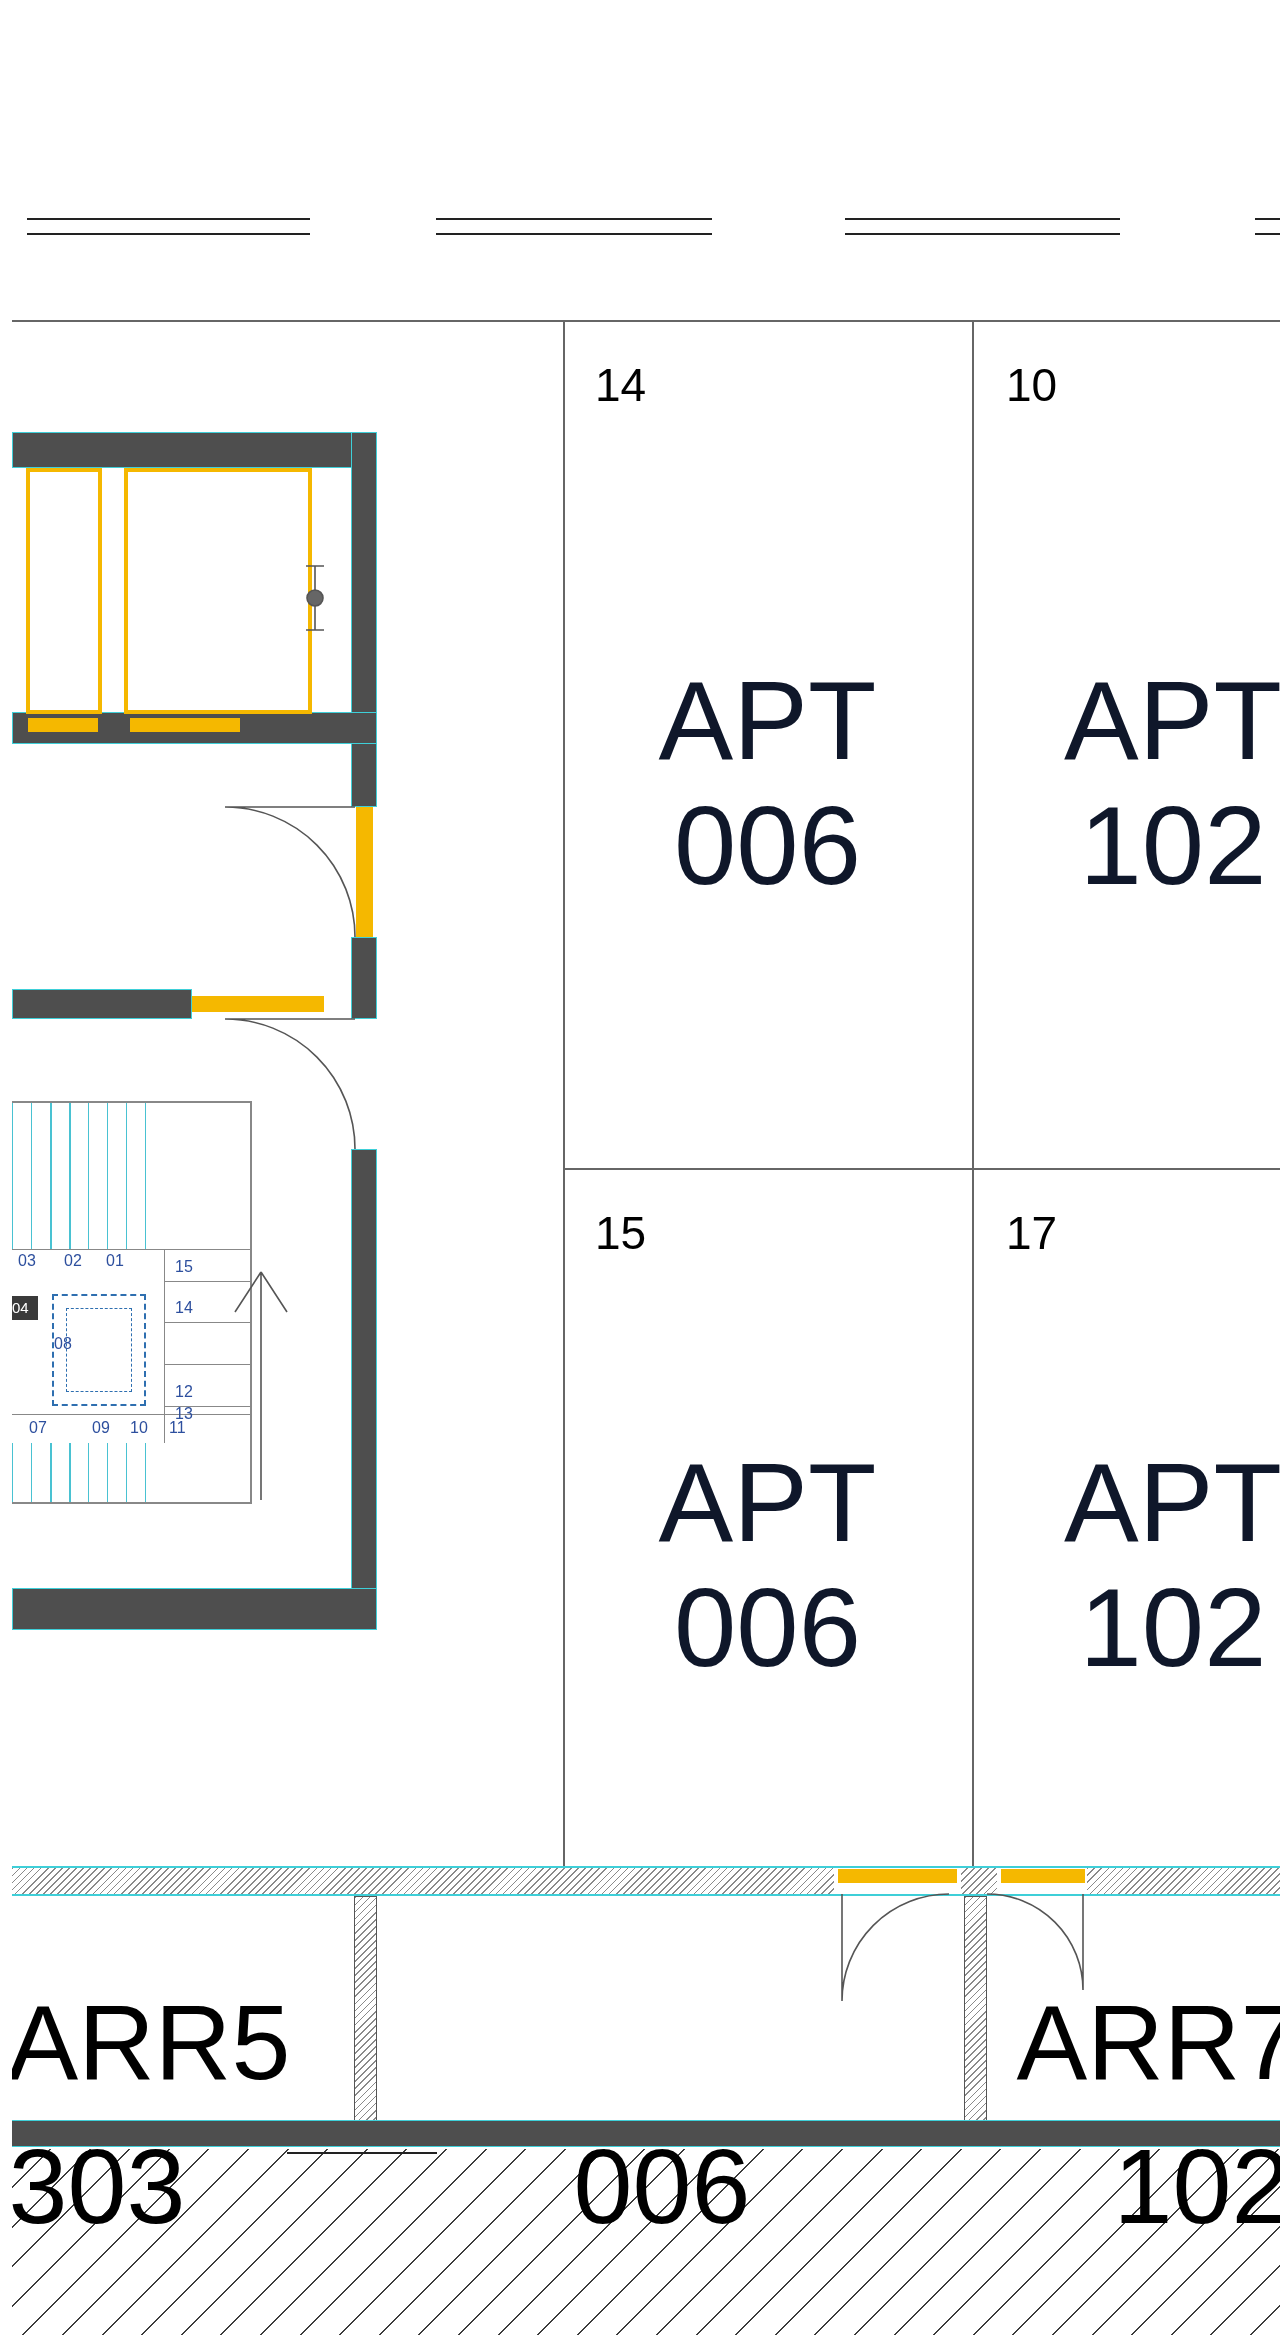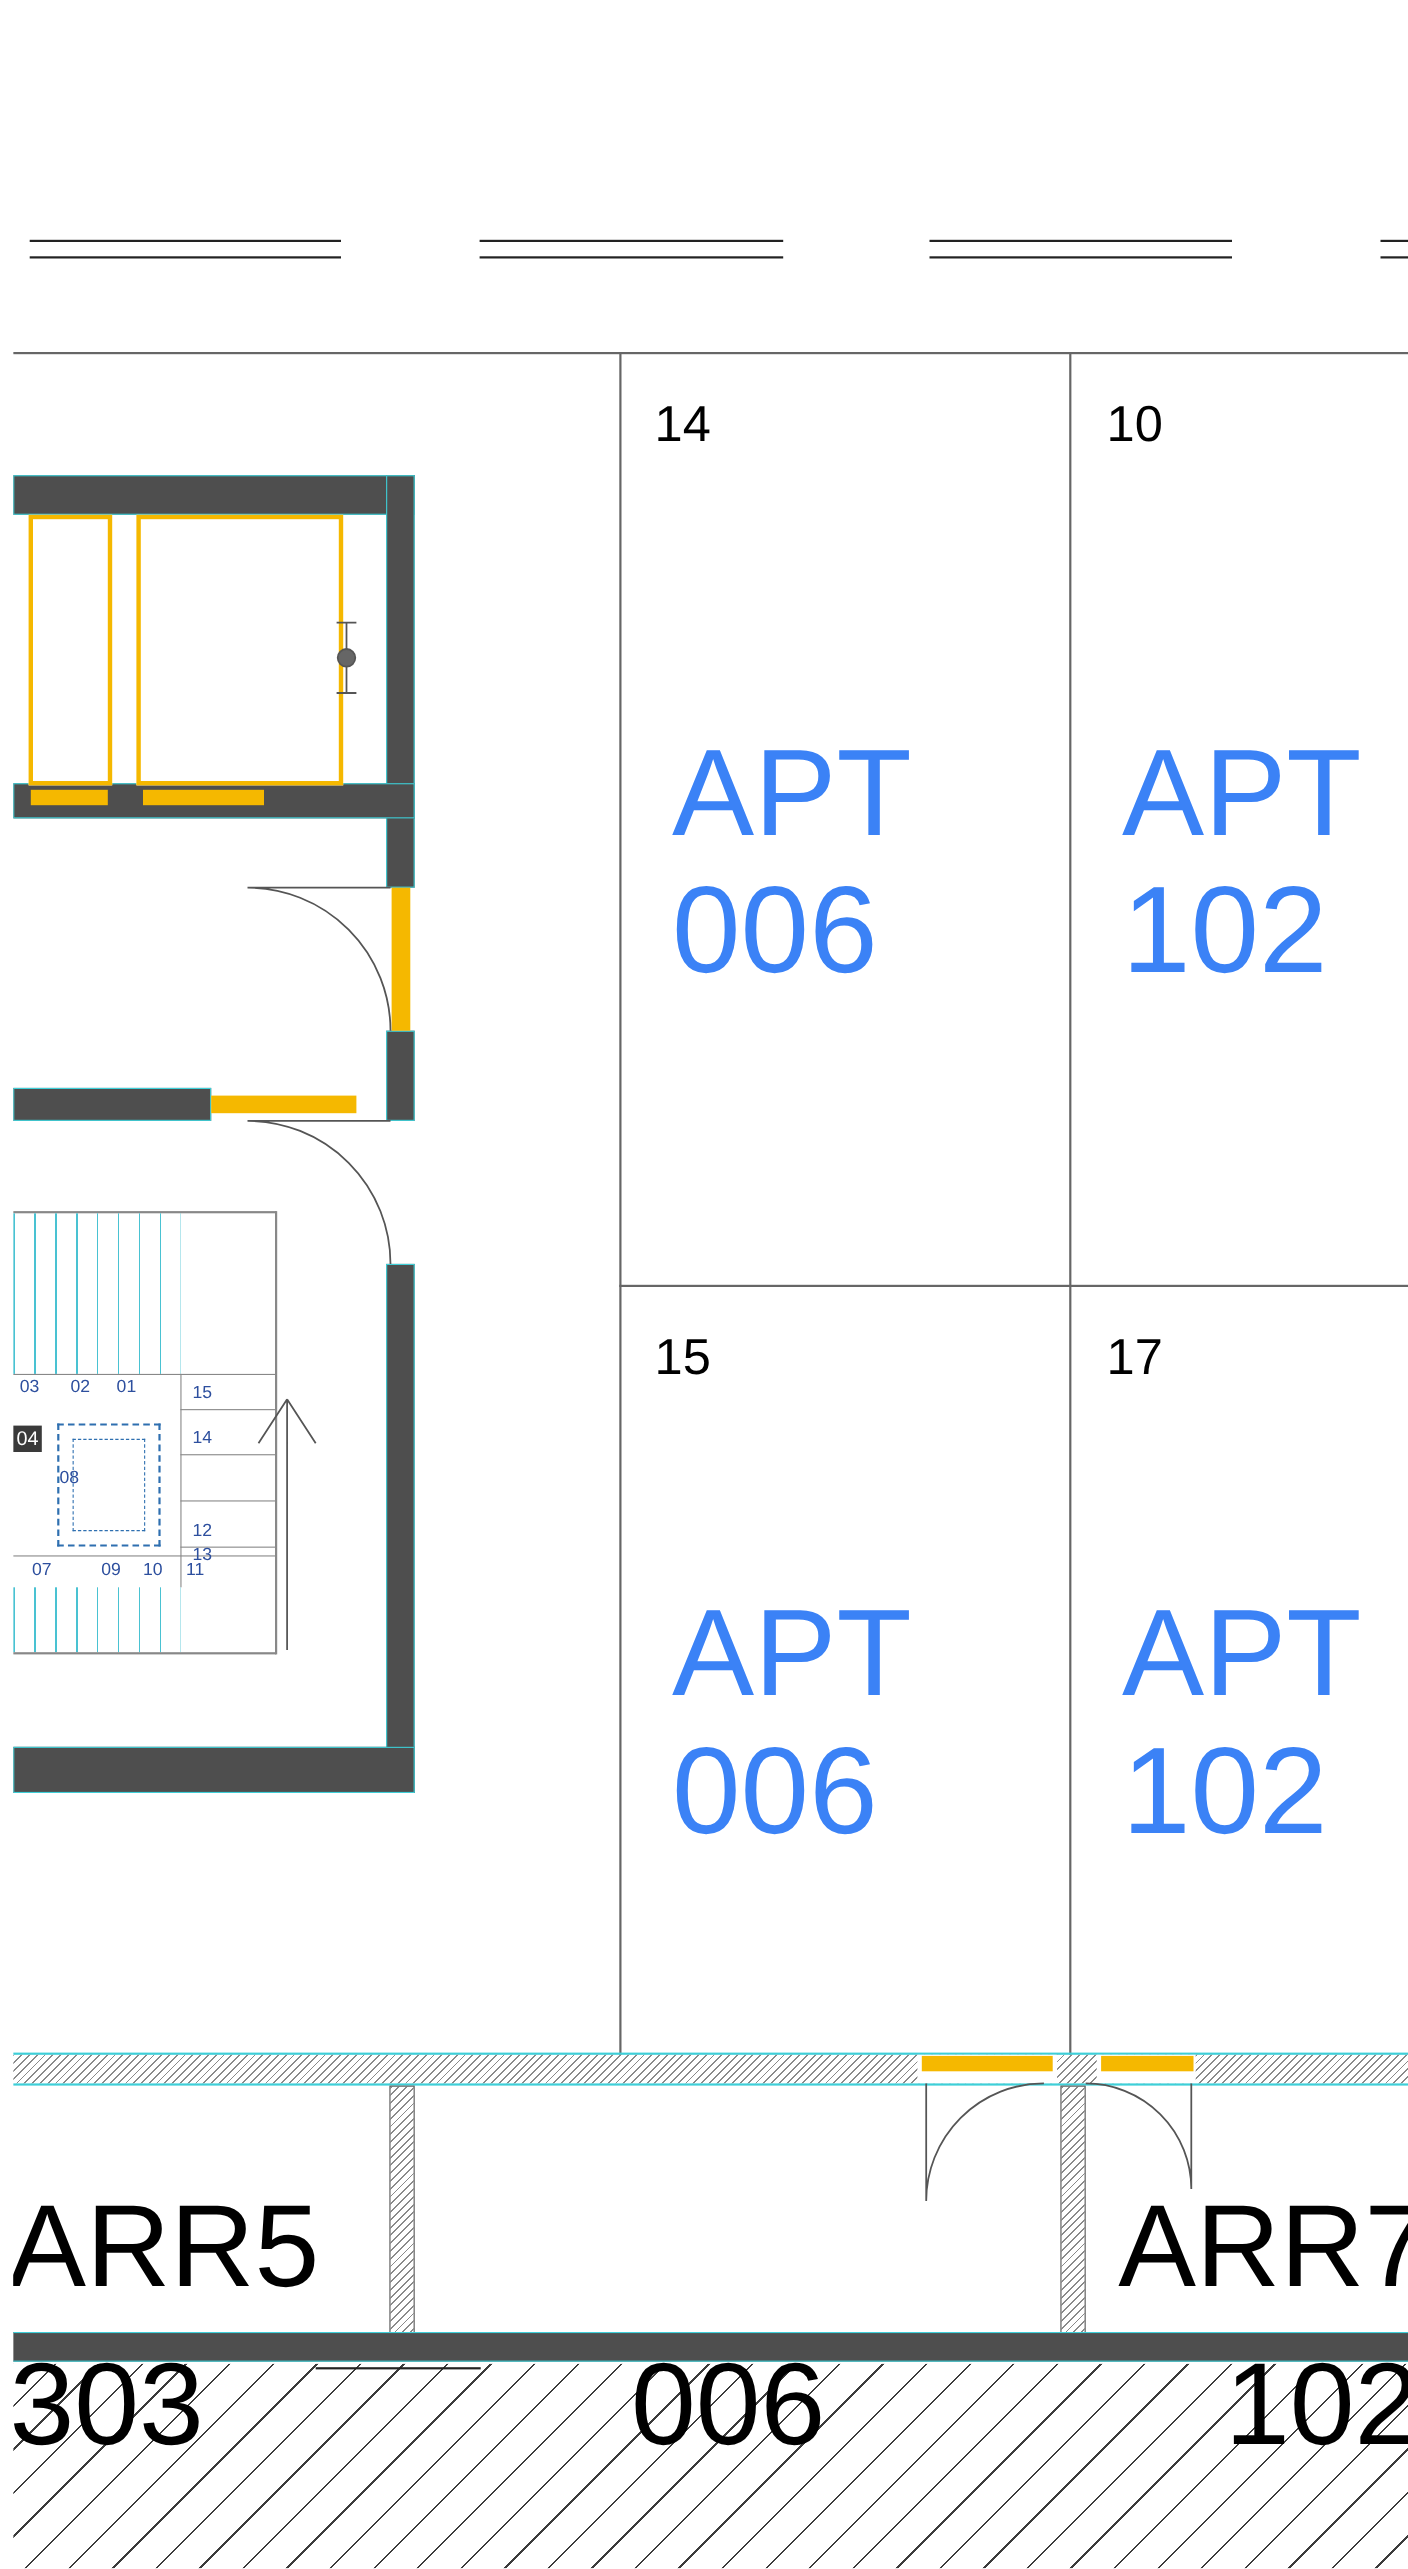--- a/index.html
+++ b/index.html
@@ -12,24 +12,24 @@
   .cyanline{position:absolute;background:#3ecfd8;}
   .yellow{position:absolute;background:#f5b800;}
   .yrect{position:absolute;border:4px solid #f5b800;background:#fff;box-sizing:border-box;}
   .treads{position:absolute;background:repeating-linear-gradient(90deg,#49c2d2 0 1.5px,transparent 1.5px 19px);}
   .stairline{position:absolute;background:#888;}
   .hatch-fine{position:absolute;background:repeating-linear-gradient(135deg,#8a8a8a 0 1.2px,transparent 1.2px 5px);}
   .hatch-wall{position:absolute;background:repeating-linear-gradient(135deg,#8a8a8a 0 1.2px,transparent 1.2px 5px);border:1px solid #555;box-sizing:border-box;}
   .hatch-ground{position:absolute;background:repeating-linear-gradient(135deg,transparent 0 26.5px,#3c3c3c 26.5px 28px);}
   .whitepatch{position:absolute;background:#fff;}
   .zone-num{position:absolute;font-size:46px;color:#000;line-height:1;}
-  .apt{position:absolute;font-size:112px;line-height:1.12;color:#3b82f6;text-align:left;padding-left:48px;}
+  .apt{position:absolute;font-size:112px;line-height:1.12;color:#0f172a;text-align:center;}
   .big-label{position:absolute;font-size:106px;line-height:1.12;color:#000;text-align:center;white-space:nowrap;}
   .stair-num{position:absolute;font-size:16px;line-height:1;color:#2d4f9e;}
-  .step-badge{position:absolute;background:#3a3a3a;color:#fff;font-size:18px;line-height:24px;text-align:center;}
+  .step-badge{position:absolute;background:#3a3a3a;color:#fff;font-size:15px;line-height:24px;}
   .dashed-outer{position:absolute;border:2px dashed #2e6fb0;box-sizing:border-box;}
   .dashed-inner{position:absolute;border:1.5px dashed #2e6fb0;box-sizing:border-box;}
   svg.overlay{position:absolute;left:0;top:0;}
 </style>
 </head>
 <body>
 
 <div class="page">
 
   <div class="dimline" style="left:15px;top:218px;width:283px;"></div>

